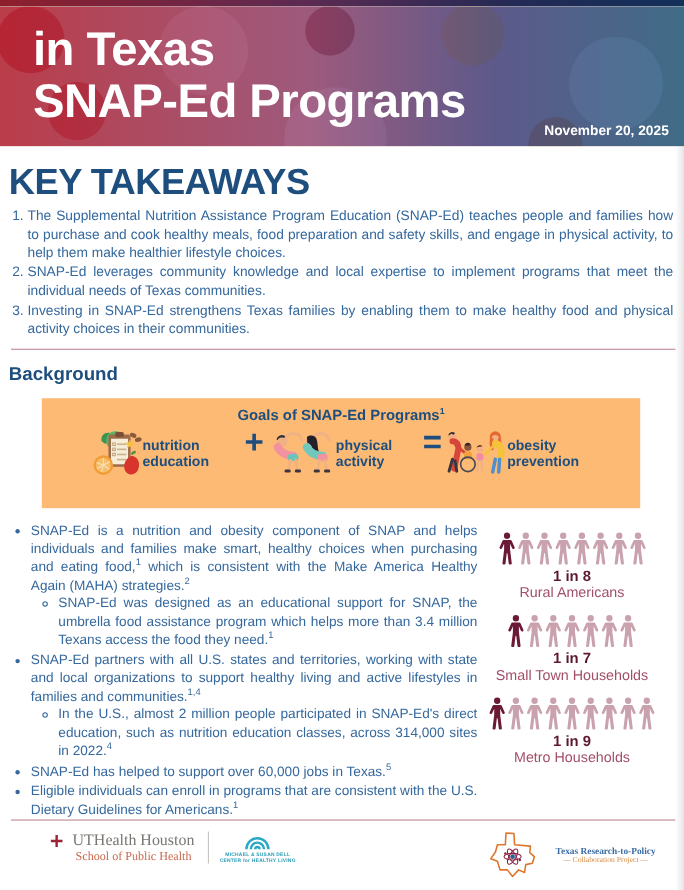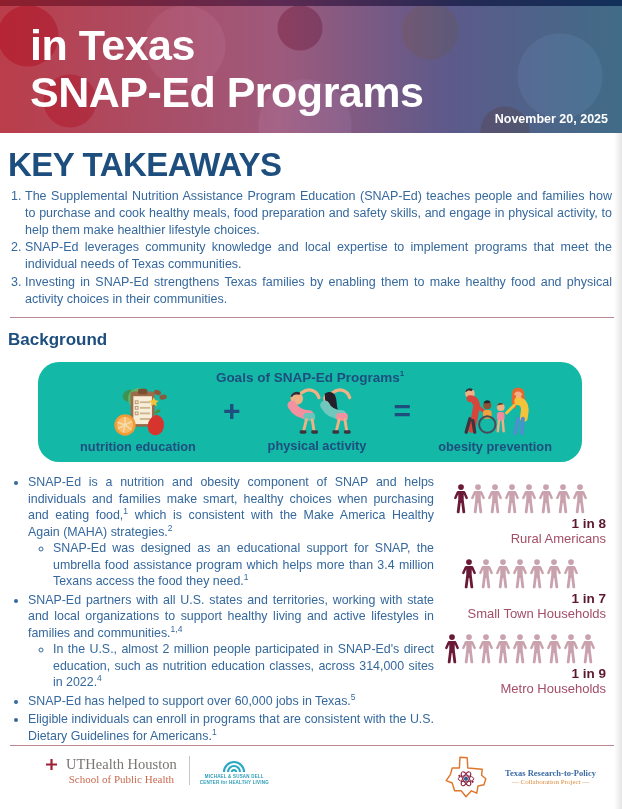--- a/index.html
+++ b/index.html
@@ -35,42 +35,42 @@
     color:#ffffff; font-weight:bold; font-size:12.5px; }
   
   .kt-heading { margin:13px 0 4px 8px; color:#1d4e7e; font-size:33px;
     font-weight:bold; letter-spacing:-0.5px; }
   ol.takeaways { margin:3px 10px 0 8px; padding-left:17px; color:#35689d;
     font-size:12.5px; line-height:1.34; text-align:justify; }
   ol.takeaways li { margin-bottom:1px; }
   hr.rose { border:none; border-top:1.6px solid #bd8793; margin:10px 8px 0 10px; }
   
   .bg-heading { margin:12px 0 0 8px; color:#1d4e7e; font-size:17px; font-weight:bold; }
-  .goals-box { margin:12px 0 0 38px; width:544px; height:100px; background:#14b8a6;
-    padding-top:7px;border-radius:21px; }
+  .goals-box { margin:12px 0 0 38px; width:544px; height:100px; background:#fdba74;
+    padding-top:7px; }
   .goals-title { text-align:center; color:#1d4e7e; font-weight:bold; font-size:13.5px; }
   .goals-title sup { font-size:8px; }
   .goals-row { display:flex; align-items:center; justify-content:space-between;
     padding:1px 30px 0 42px; }
-  .goal-item { display:flex; flex-direction:column; align-items:center; }
+  .goal-item { display:flex; flex-direction:row; align-items:center; }
   .goal-label { color:#1d4e7e; font-weight:bold; font-size:12.8px; margin-top:1px; }
   .goal-op { color:#1d4e7e; font-weight:bold; font-size:30px; margin-top:-18px; }
   
   .columns { display:flex; margin-top:12px; }
   .col-left { width:434px; padding-left:8px; }
   ul.bullets { margin:0; padding-left:20px; color:#35689d; font-size:12.4px;
     line-height:1.33; text-align:justify; list-style:disc; }
   ul.bullets li { margin-bottom:2px; }
   ul.bullets ul.sub { list-style:circle; padding-left:25px; margin:0 0 2px 0; }
   ul.bullets sup { font-size:8.5px; line-height:0; }
   .col-right { flex:1; text-align:center; padding-right:16px; }
   .sidebar-title { color:#7c1d3e; font-weight:bold; font-size:13px; line-height:1.3;
     margin:0 auto; width:178px; }
   .sidebar-title sup { font-size:8px; }
-  .picto-group { margin-bottom:12px;text-align:right; }
+  .picto-group { margin-bottom:12px; }
   .picto-row { display:flex; justify-content:center; gap:1px; margin-top:9px; }
   svg.person { width:16px; height:31px; }
   svg.person.dark path { fill:#6a1a37; }
   svg.person.light path { fill:#c9a2ae; }
   .ratio { font-weight:bold; color:#5d1830; font-size:13.5px; margin-top:2px; }
   .group-label { color:#a34f68; font-size:13px; }
   
   .footer-wrap { position:absolute; left:0; right:0; top:745px; }
   .footer-row { display:flex; align-items:flex-start; justify-content:space-between;
     padding:10px 18px 0 46px; }

